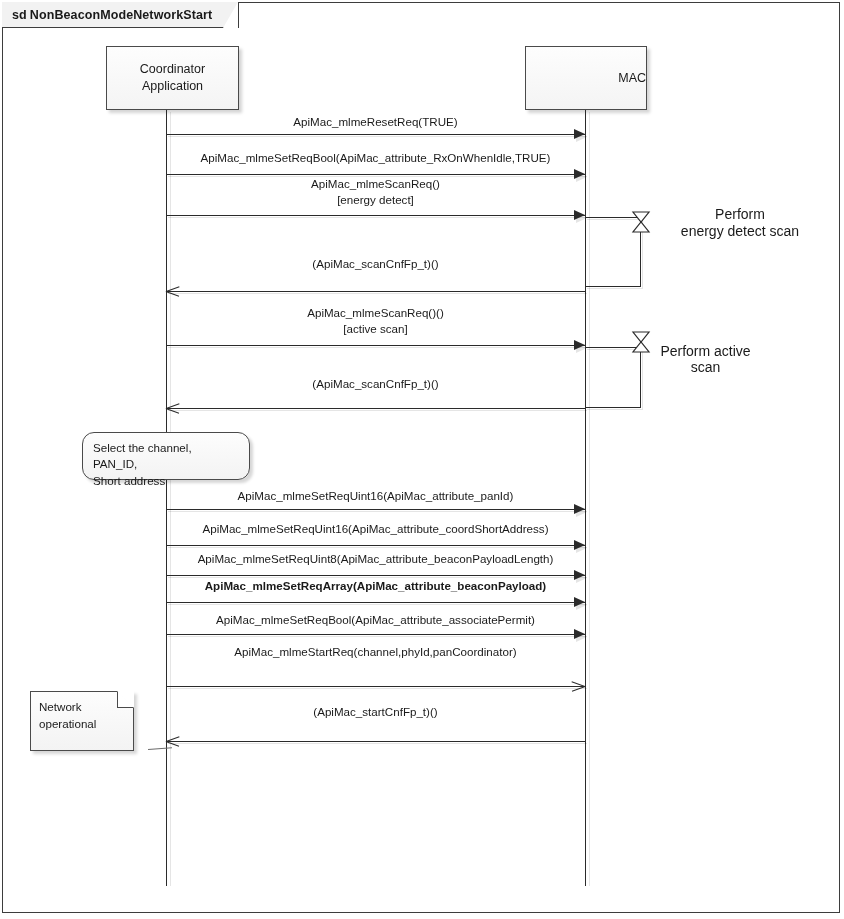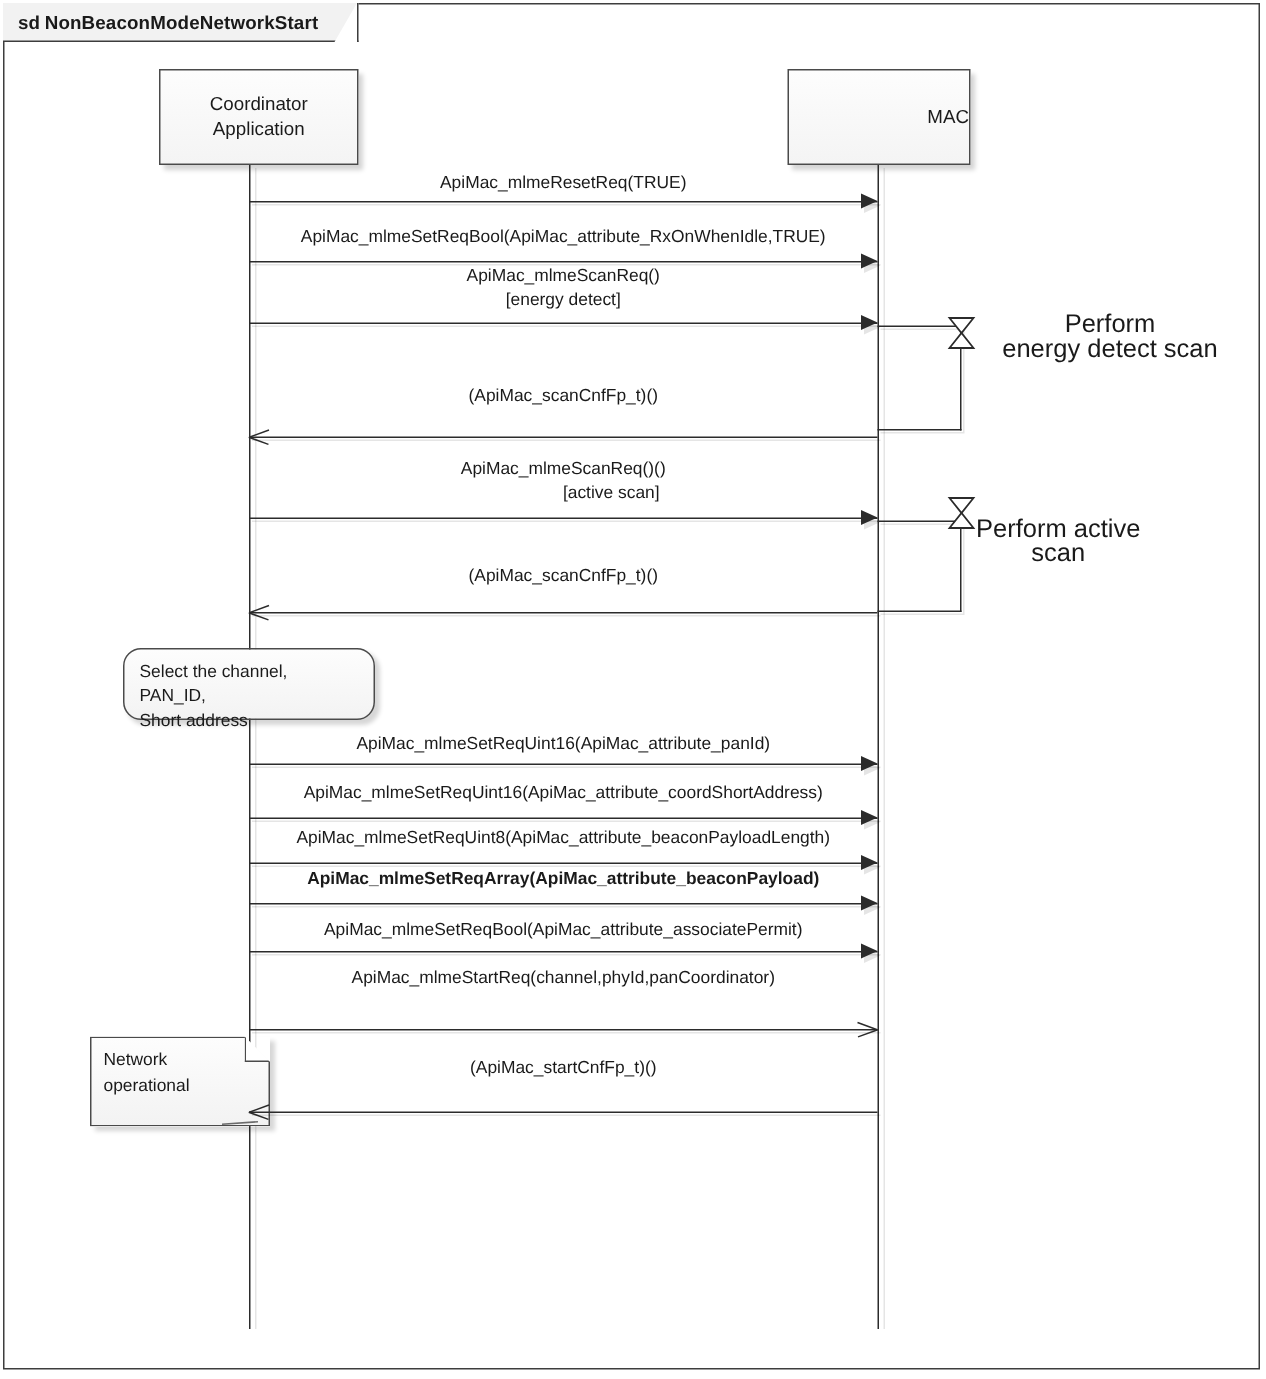--- a/index.html
+++ b/index.html
@@ -45,21 +45,21 @@
   .ah-right-open::after{transform:rotate(-20deg);}
 
   
   .loop{position:absolute;border:1.2px solid #2b2b2b;border-left:none;box-sizing:border-box;}
   .loop-sh{position:absolute;border:1.2px solid rgba(0,0,0,.10);border-left:none;box-sizing:border-box;}
 
   
   .hourglass{position:absolute;width:20px;height:22px;}
   .hourglass svg{display:block;}
 
-  .action-label{position:absolute;font-size:17px;line-height:1.35;text-align:center;white-space:nowrap;}
+  .action-label{position:absolute;font-size:14px;line-height:1.35;text-align:center;white-space:nowrap;}
 
   
   .rnote{position:absolute;background:linear-gradient(180deg,#fdfdfd 0%,#f3f3f3 100%);border:1.3px solid #4a4a4a;border-radius:12px;
          box-shadow:3px 3px 3px rgba(0,0,0,.16);font-size:11.6px;line-height:1.42;padding:7px 10px;box-sizing:border-box;}
 
   
   .fnote{position:absolute;box-shadow:3px 3px 3px rgba(0,0,0,.16);}
   .fnote .body{position:absolute;inset:0;background:linear-gradient(180deg,#fdfdfd 0%,#f3f3f3 100%);
         border:1.3px solid #4a4a4a;box-sizing:border-box;
         clip-path:polygon(0 0, calc(100% - 17px) 0, 100% 17px, 100% 100%, 0 100%);}
@@ -127,21 +127,21 @@
   </div>
   <div class="action-label" style="left:640px;top:205px;width:200px;">Perform</div>
   <div class="action-label" style="left:640px;top:222px;width:200px;">energy detect scan</div>
 
   <div class="msg-label" style="left:166px;top:256px;width:419px;">(ApiMac_scanCnfFp_t)()</div>
   <div class="msg-shadow" style="left:168px;top:293px;width:419px;"></div>
   <div class="msg-line" style="left:166px;top:291px;width:419px;"></div>
   <div class="ah-left-open" style="left:166px;top:285px;"></div>
 
   <div class="msg-label" style="left:166px;top:305px;width:419px;">ApiMac_mlmeScanReq()()</div>
-  <div class="msg-label" style="left:166px;top:321px;width:419px;padding-left:32px;">[active scan]</div>
+  <div class="msg-label" style="left:166px;top:321px;width:419px;">[active scan]</div>
   <div class="msg-shadow" style="left:168px;top:347px;width:419px;"></div>
   <div class="msg-line" style="left:166px;top:345px;width:419px;"></div>
   <div class="ah-right-sh" style="left:576px;top:343px;"></div>
   <div class="ah-right" style="left:574px;top:340px;"></div>
 
   <div class="loop-sh" style="left:587px;top:349px;width:56px;height:61px;"></div>
   <div class="loop" style="left:585px;top:347px;width:56px;height:61px;"></div>
   <div class="hourglass" style="left:631px;top:331px;">
     <svg width="20" height="22" viewBox="0 0 20 22">
       <polygon points="2,1 18,1 10,11" fill="#ffffff" stroke="#2b2b2b" stroke-width="1.2"></polygon>
@@ -190,21 +190,21 @@
   <div class="msg-shadow" style="left:168px;top:636px;width:419px;"></div>
   <div class="msg-line" style="left:166px;top:634px;width:419px;"></div>
   <div class="ah-right-sh" style="left:576px;top:632px;"></div>
   <div class="ah-right" style="left:574px;top:629px;"></div>
 
   <div class="msg-label" style="left:166px;top:644px;width:419px;">ApiMac_mlmeStartReq(channel,phyId,panCoordinator)</div>
   <div class="msg-shadow" style="left:168px;top:688px;width:419px;"></div>
   <div class="msg-line" style="left:166px;top:686px;width:419px;"></div>
   <div class="ah-right-open" style="left:571px;top:680px;"></div>
 
-  <div class="fnote" style="left:30px;top:691px;width:120px;height:60px;margin-left:30px;">
+  <div class="fnote" style="left:30px;top:691px;width:104px;height:60px;">
     <div class="body"></div>
     <div class="fold"></div>
     <div class="txt">Network
 operational</div>
   </div>
   <div class="note-tail" style="left:148px;top:749px;width:24px;transform:rotate(-4deg);"></div>
 
   <div class="msg-label" style="left:166px;top:704px;width:419px;">(ApiMac_startCnfFp_t)()</div>
   <div class="msg-shadow" style="left:168px;top:743px;width:419px;"></div>
   <div class="msg-line" style="left:166px;top:741px;width:419px;"></div>

